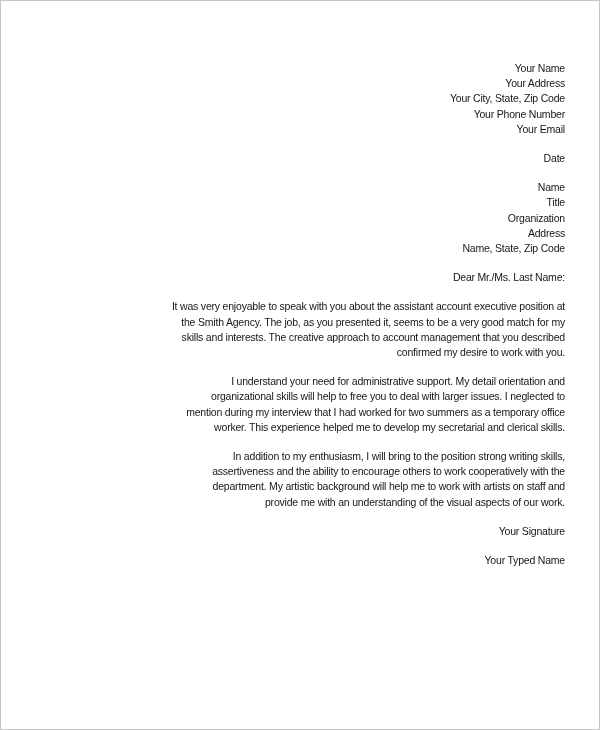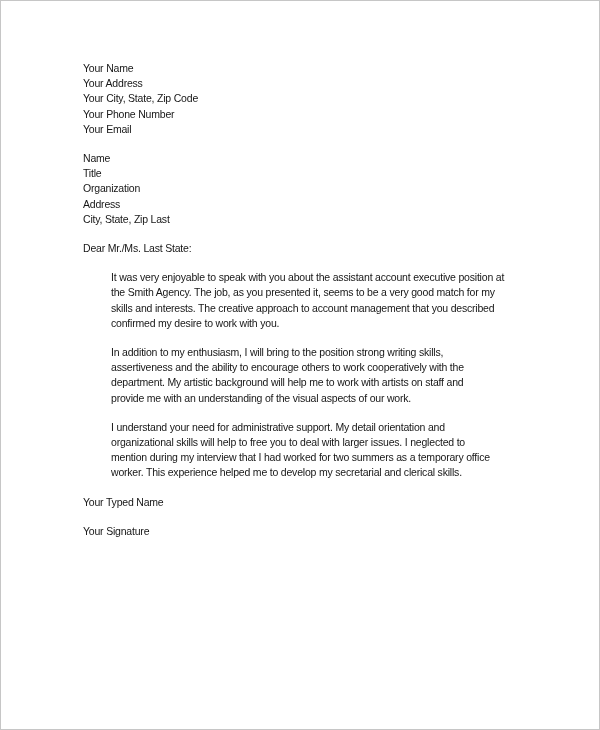--- a/index.html
+++ b/index.html
@@ -18,60 +18,62 @@
     font-family: "Liberation Sans", "DejaVu Sans", sans-serif;
     font-size: 10.5px;
     line-height: 15.2px;
     letter-spacing: -0.2px;
     color: #161616;
     overflow: hidden;
   }
   .block {
     white-space: pre-line;
     margin: 0 0 14px 0;
+    text-align: right;
   }
   .para {
     max-width: 460px;
     margin-left: 28px;
   }
 </style>
 </head>
 <body>
 
 <div class="page">
 
   <div class="block">Your Name
 Your Address
 Your City, State, Zip Code
 Your Phone Number
 Your Email</div>
 
+  <div class="block">Date</div>
 
   <div class="block">Name
 Title
 Organization
 Address
-City, State, Zip Last</div>
+Name, State, Zip Code</div>
 
-  <div class="block">Dear Mr./Ms. Last State:</div>
+  <div class="block">Dear Mr./Ms. Last Name:</div>
 
   <div class="block para">It was very enjoyable to speak with you about the assistant account executive position at
 the Smith Agency. The job, as you presented it, seems to be a very good match for my
 skills and interests. The creative approach to account management that you described
 confirmed my desire to work with you.</div>
 
+  <div class="block para">I understand your need for administrative support. My detail orientation and
+organizational skills will help to free you to deal with larger issues. I neglected to
+mention during my interview that I had worked for two summers as a temporary office
+worker. This experience helped me to develop my secretarial and clerical skills.</div>
+
   <div class="block para">In addition to my enthusiasm, I will bring to the position strong writing skills,
 assertiveness and the ability to encourage others to work cooperatively with the
 department. My artistic background will help me to work with artists on staff and
 provide me with an understanding of the visual aspects of our work.</div>
 
-  <div class="block para">I understand your need for administrative support. My detail orientation and
-organizational skills will help to free you to deal with larger issues. I neglected to
-mention during my interview that I had worked for two summers as a temporary office
-worker. This experience helped me to develop my secretarial and clerical skills.</div>
 
 
+  <div class="block">Your Signature</div>
 
   <div class="block">Your Typed Name</div>
-
-  <div class="block">Your Signature</div>
 
 </div>
 
 </body></html>

